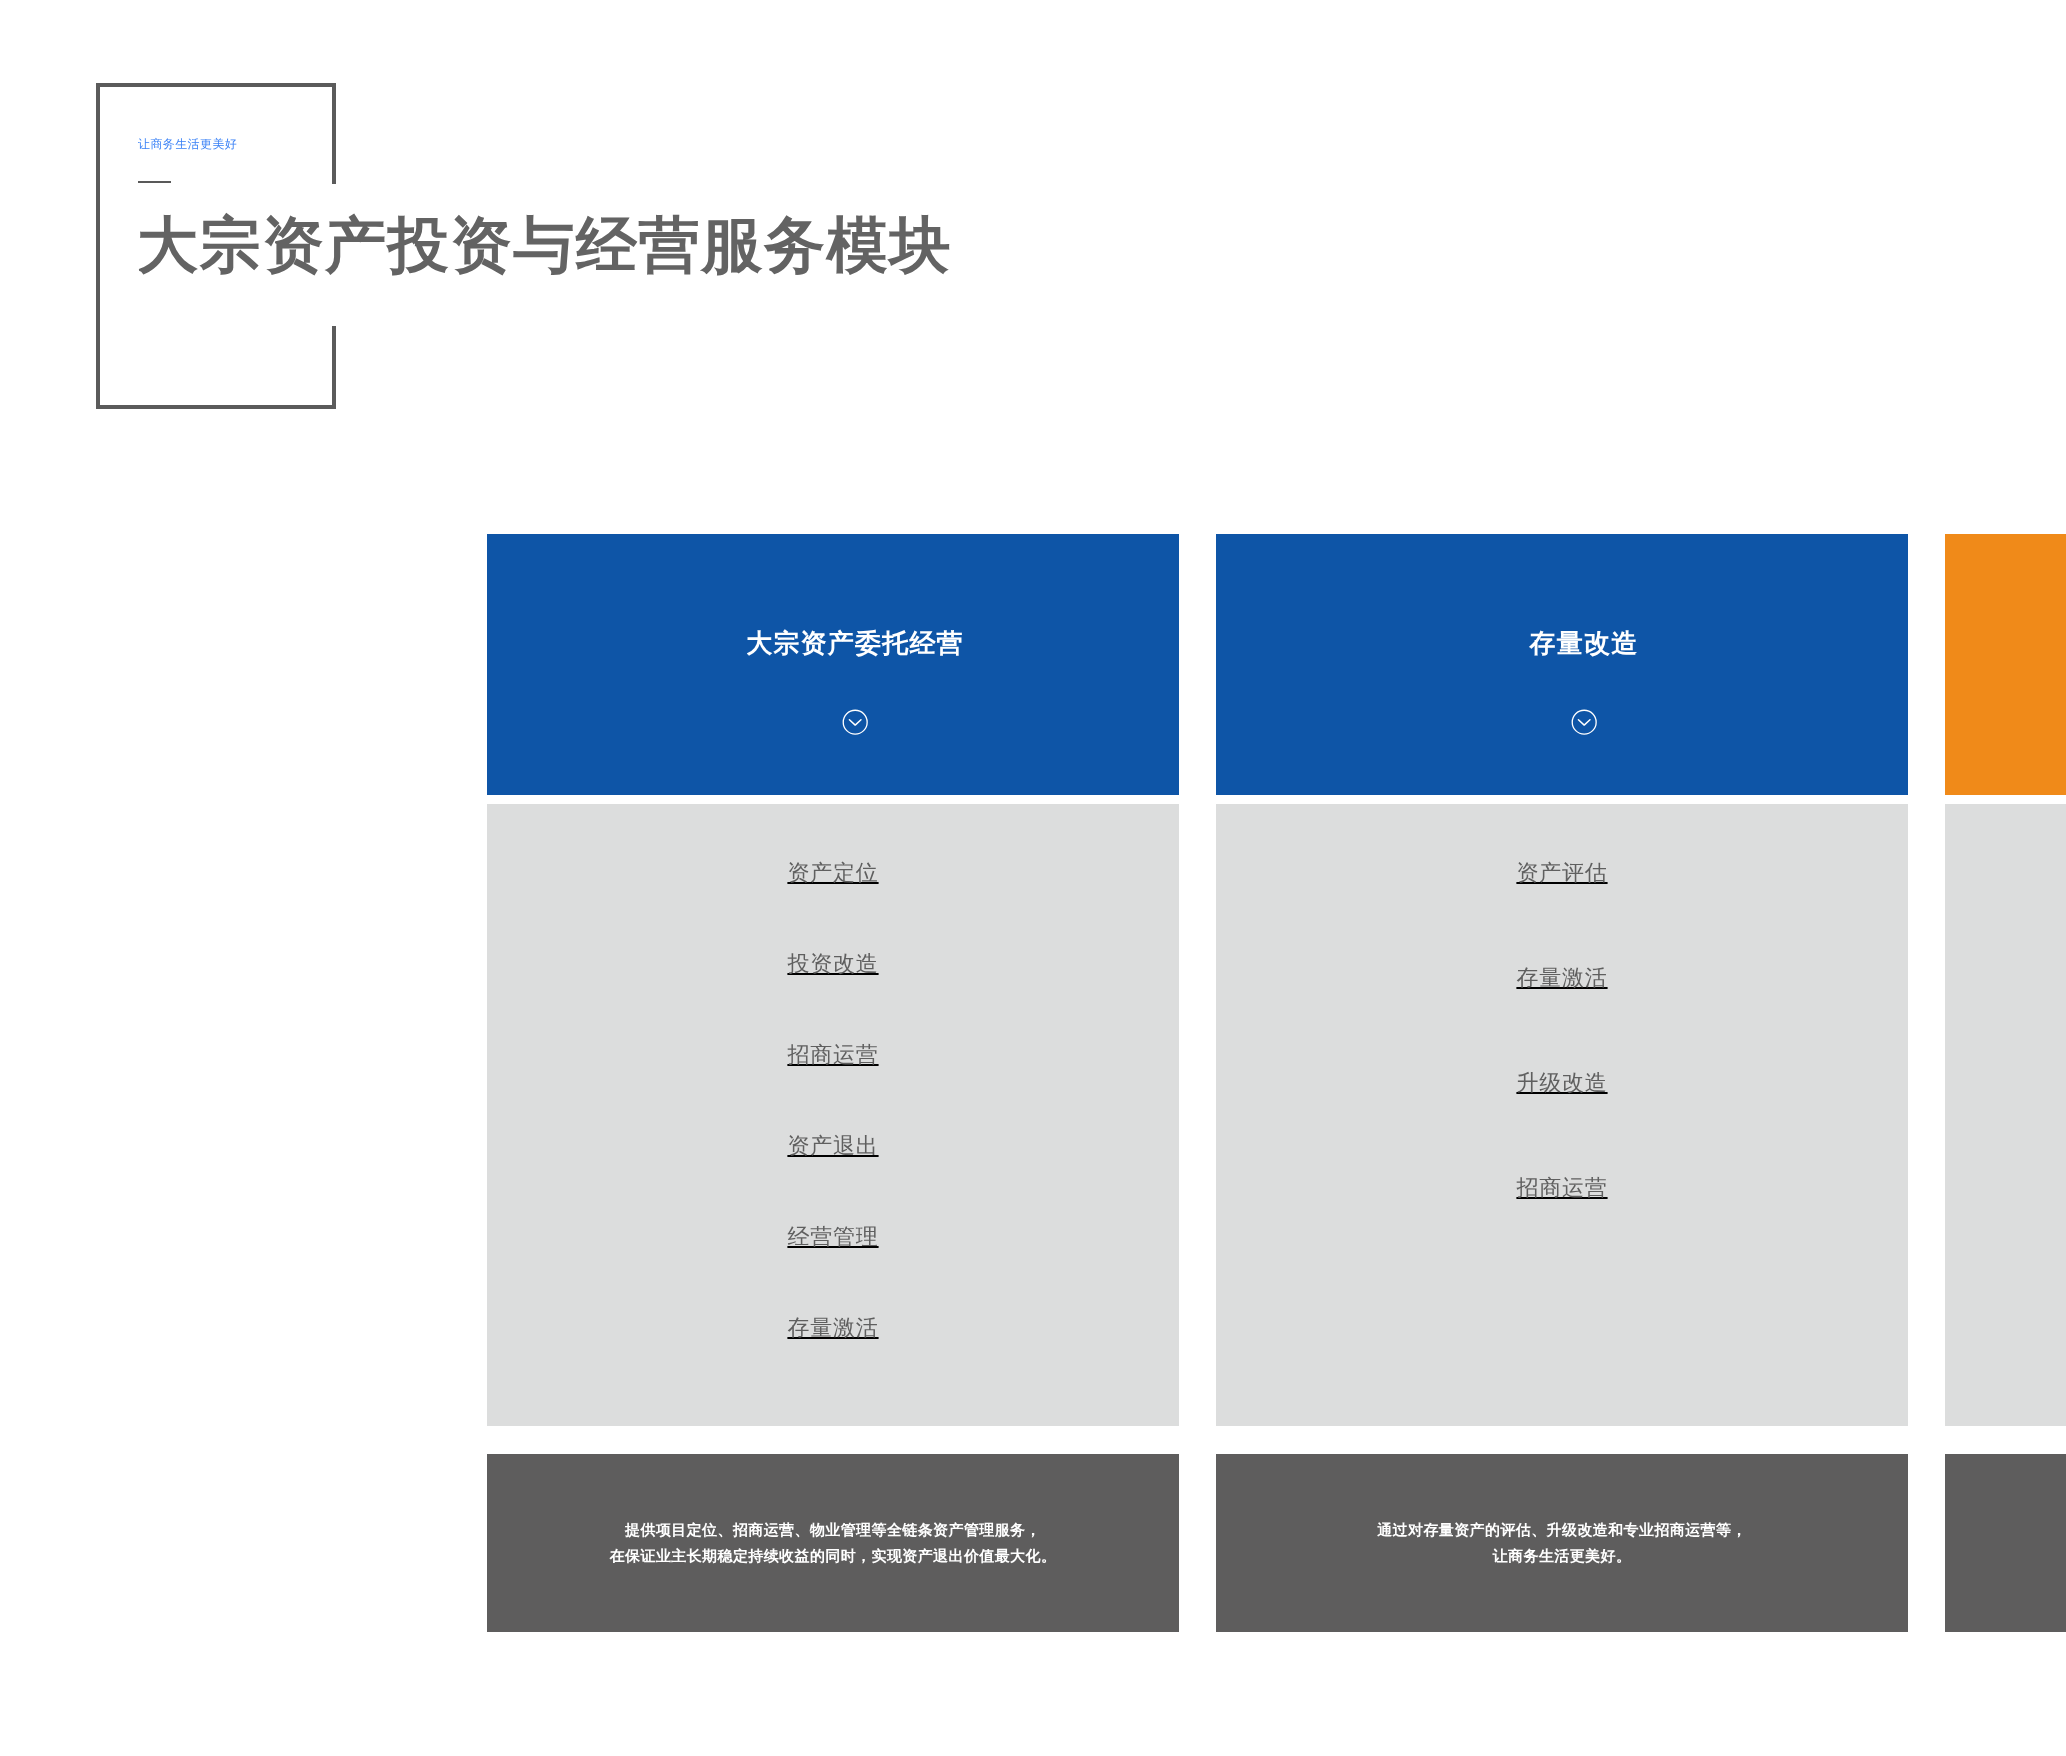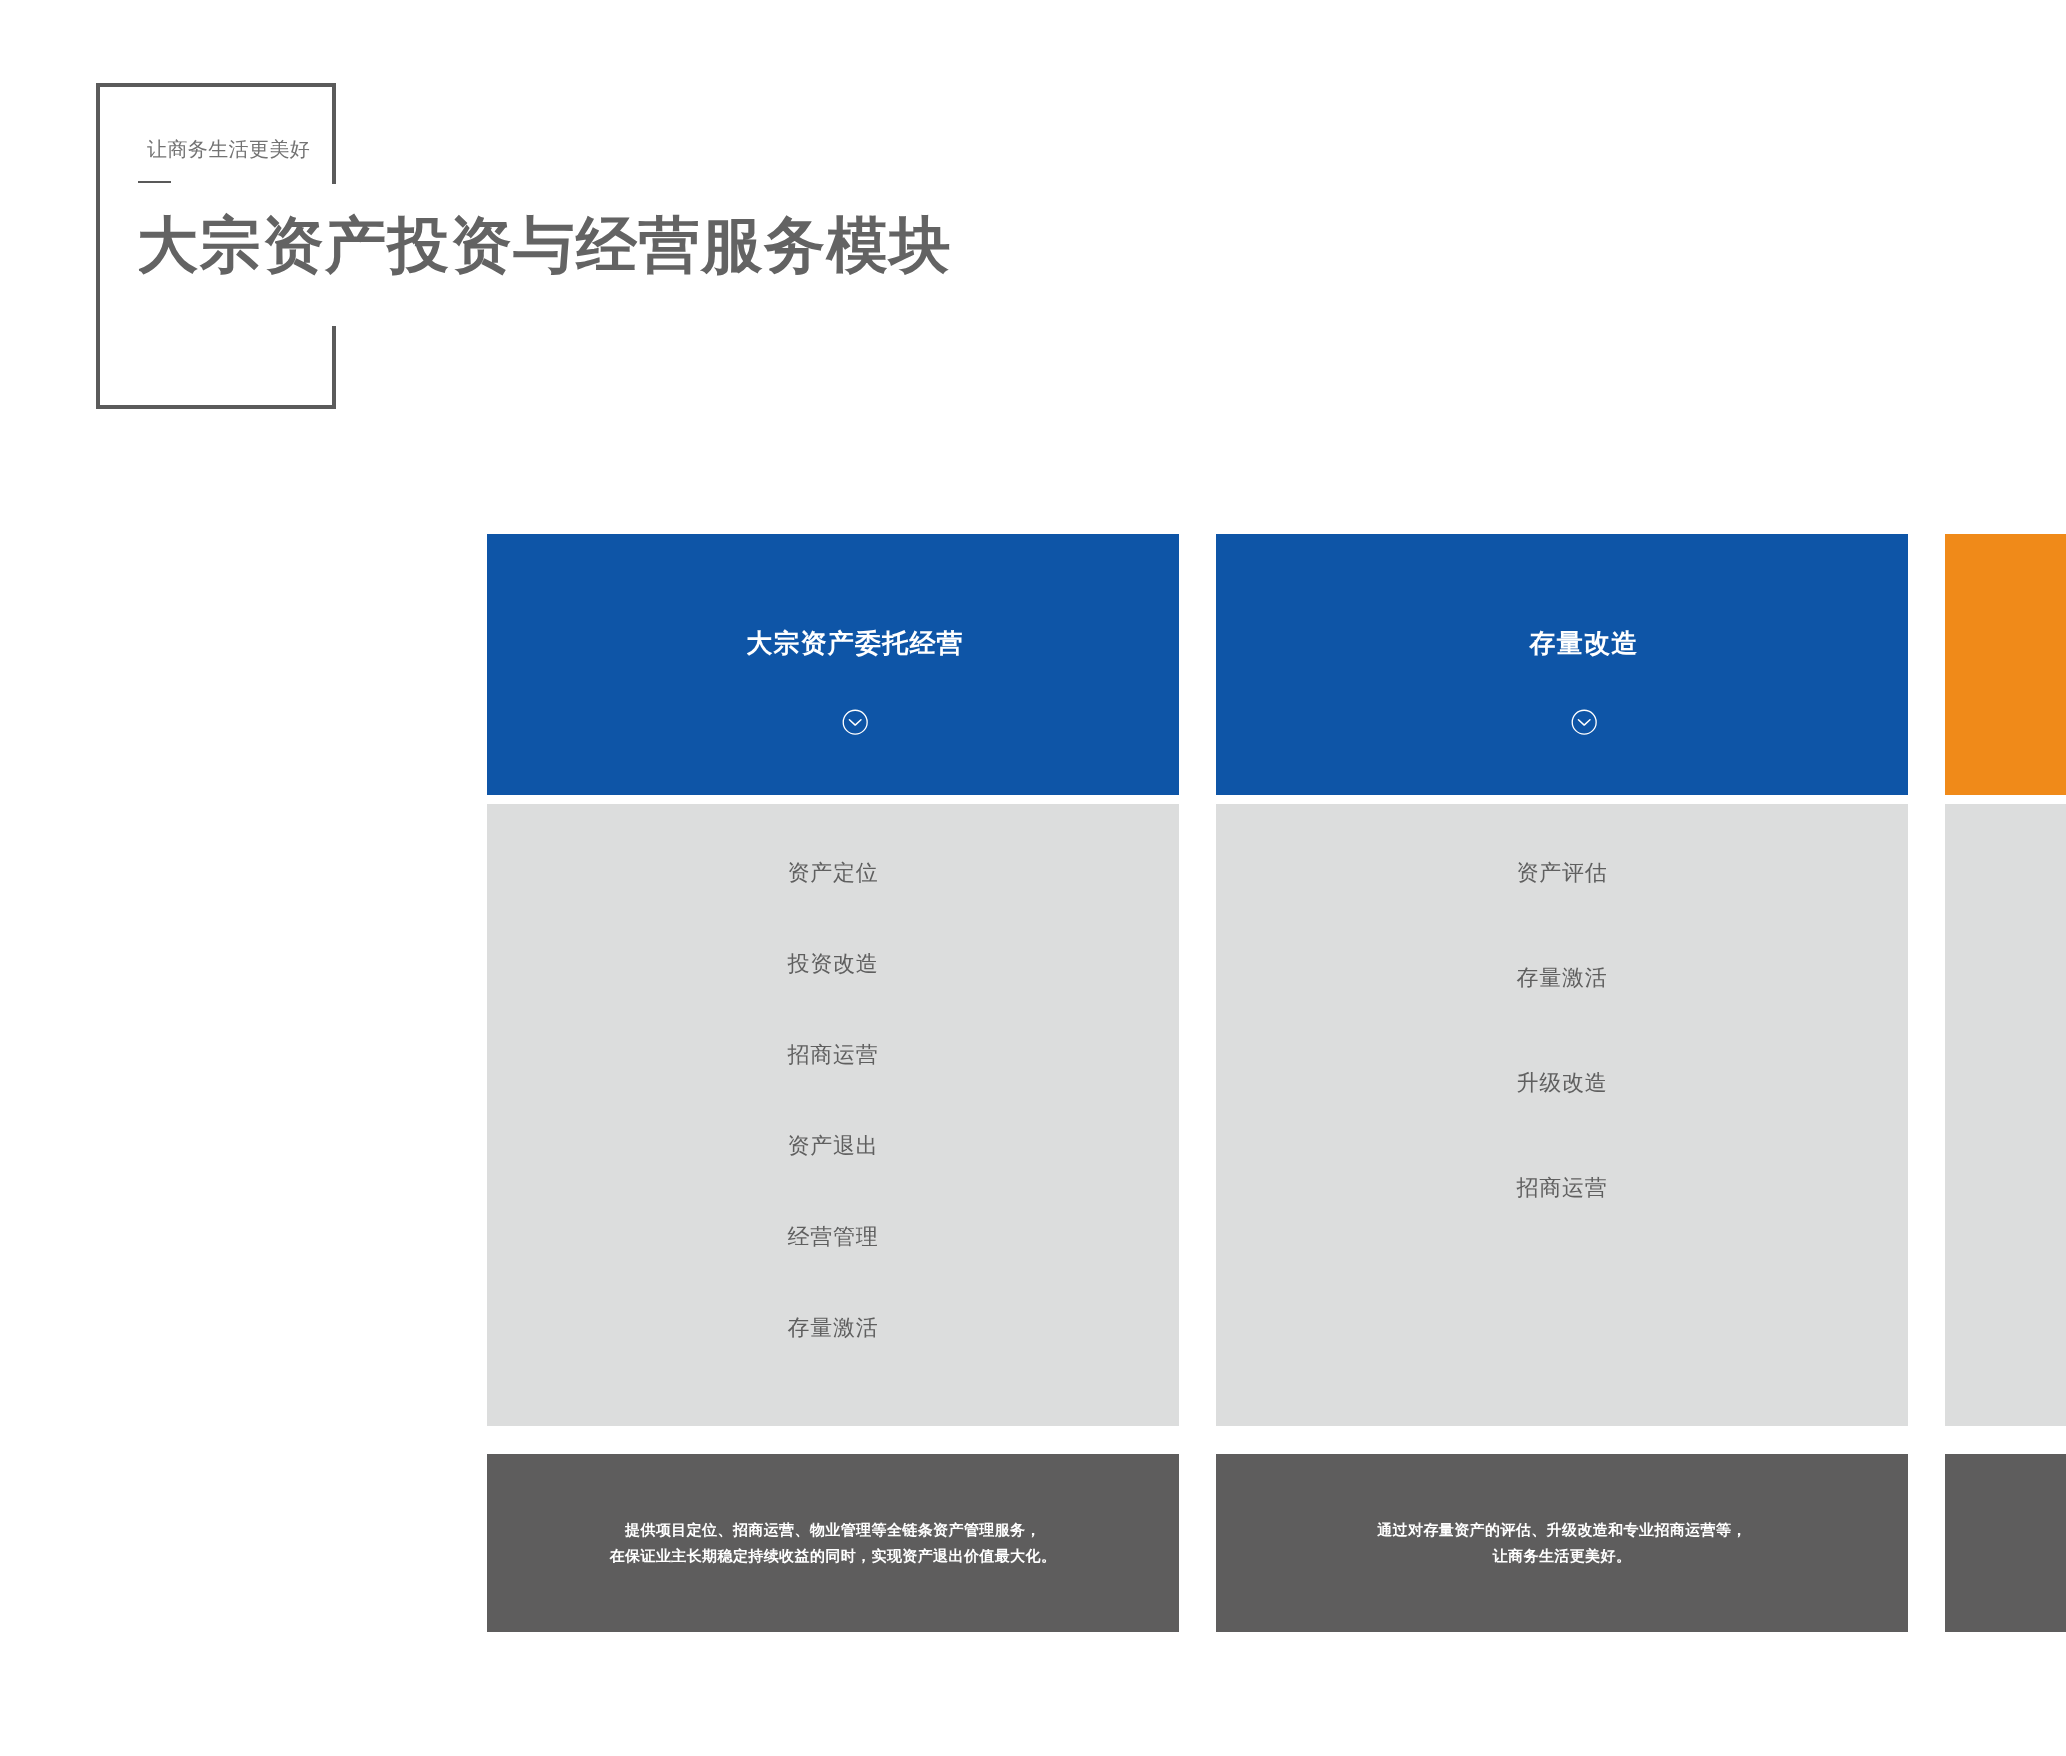--- a/index.html
+++ b/index.html
@@ -36,26 +36,25 @@
     width:3.7px; height:101px; background:#5b5b5b;
   }
   .frame-right-bottom{
     position:absolute; right:0; bottom:0;
     width:3.7px; height:83px; background:#5b5b5b;
   }
 
   .tagline{
     position:absolute;
     left:138px; top:136px;
-    font-size:20px;
+    font-size:12px;
     letter-spacing:0.4px;
-    color:#737373;
+    color:#3b82f6;
     white-space:nowrap;
     font-weight:400;
-    margin-left:9px;
   }
   .tagline-rule{
     position:absolute;
     left:138px; top:181px;
     width:33px; height:2.1px;
     background:#595959;
   }
   .page-title{
     position:absolute;
     left:137px; top:210px;
@@ -105,20 +104,21 @@
   .chevron-icon svg{ display:block; width:26.4px; height:26.4px; }
 
   .card-body{
     margin-top:9px;
     background:#dcdddd;
     height:623px;
     padding-top:58px;
     display:flex;
     flex-direction:column;
     align-items:center;
+    text-decoration:underline;
   }
   .card-item{
     font-size:22px;
     color:#5f5f5f;
     letter-spacing:0.8px;
     line-height:1;
     white-space:nowrap;
   }
   .card-body.six .card-item{ margin-bottom:69px; }
   .card-body.four  .card-item{ margin-bottom:83px; }

